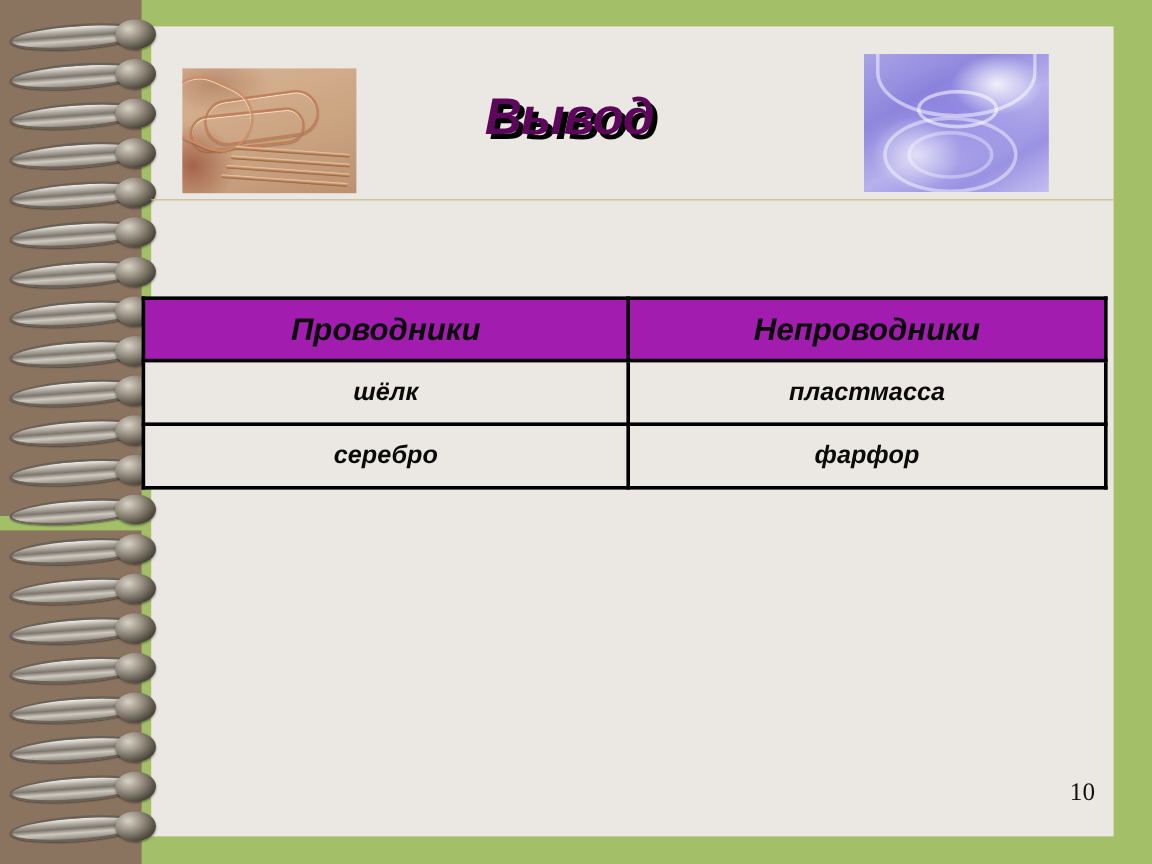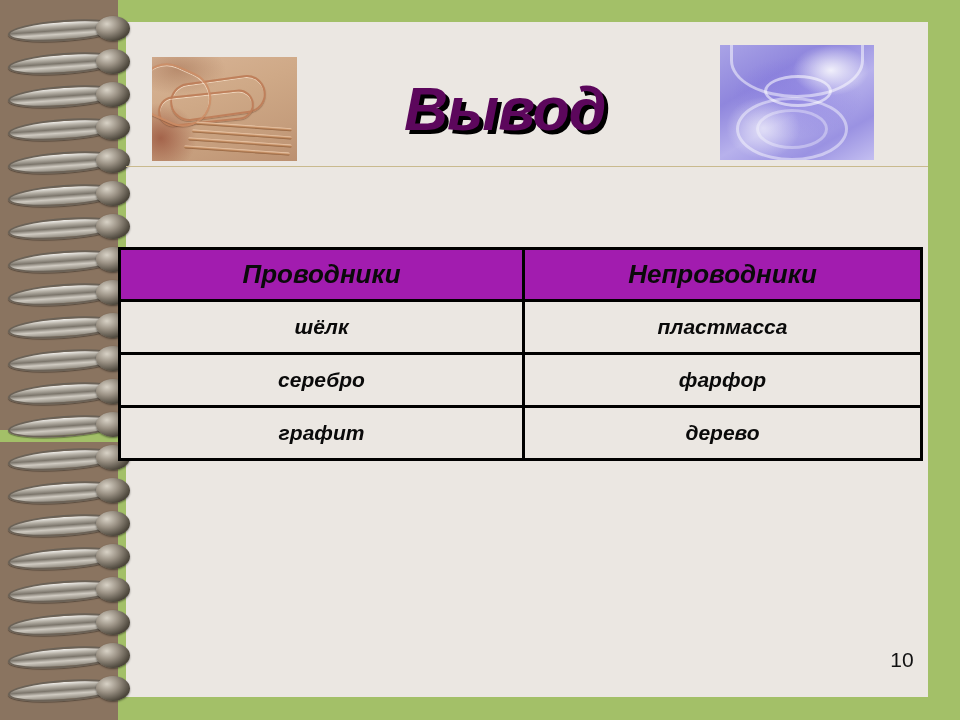--- a/index.html
+++ b/index.html
@@ -146,21 +146,21 @@
     border-radius: 0 0 50% 50%;
     border: 3px solid rgba(255,255,255,.5);
     border-top: none;
   }
 
   
   .title {
     position: absolute;
     left: 404px;
     top: 74px;
-    font-size: 61px;
+    font-size: 43px;
     font-weight: bold;
     font-style: italic;
     color: #5c075c;
     letter-spacing: -1px;
     text-shadow: 4px 4px 0 #000000;
     white-space: nowrap;
   }
 
   
   .rule {
@@ -220,21 +220,21 @@
   table.subs col.c1 { width: 404px; }
   table.subs col.c2 { width: 398px; }
 
   
   .pagenum {
     position: absolute;
     left: 885px;
     top: 648px;
     width: 34px;
     text-align: center;
-    font-family: Liberation Sans, sans-serif;
+    font-family: Liberation Serif, serif;
     font-size: 21px;
     color: #111111;
   }
 </style>
 </head>
 <body>
 
 <div id="slide">
 
   <div class="brown-strip brown-top"></div>
@@ -367,23 +367,19 @@
       </thead>
       <tbody id="table-body">
           <tr>
             <td>шёлк</td>
             <td>пластмасса</td>
           </tr>
           <tr>
             <td>серебро</td>
             <td>фарфор</td>
           </tr>
-          <tr>
-            <td>графит</td>
-            <td>дерево</td>
-          </tr>
         </tbody>
     </table>
   </div>
 
   <div class="pagenum">10</div>
 
 </div>
 
 </body></html>

